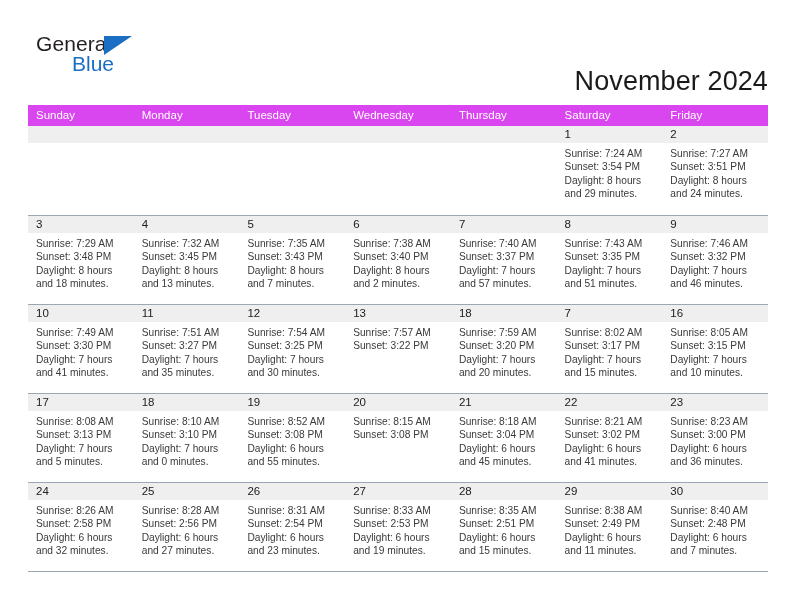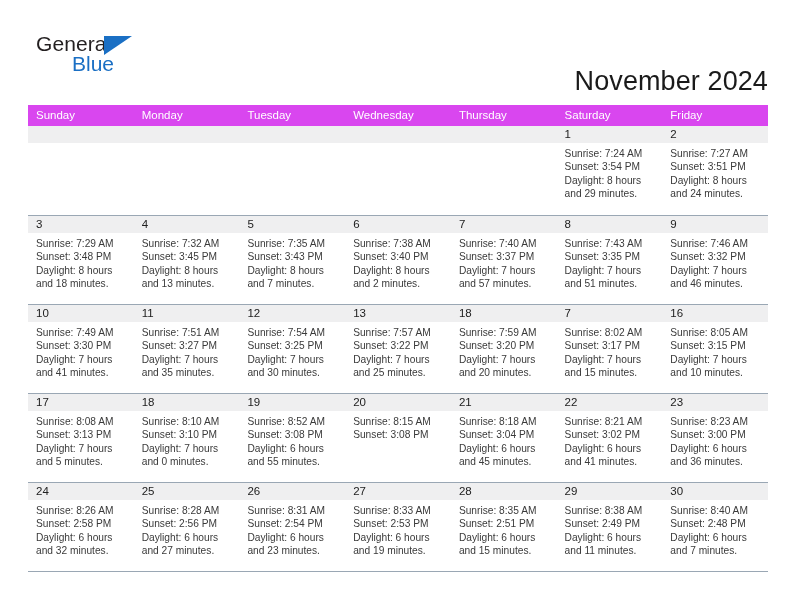--- a/index.html
+++ b/index.html
@@ -301,21 +301,20 @@
               <div>Sunrise: 7:54 AM</div>
               <div>Sunset: 3:25 PM</div>
               <div class="dl">Daylight: 7 hours and 30 minutes.</div>
             </div>
           </div>
           <div class="daycell">
             <div class="dnum">13</div>
             <div class="info">
               <div>Sunrise: 7:57 AM</div>
               <div>Sunset: 3:22 PM</div>
-              <div class="dl">Daylight: 7 hours and 25 minutes.</div>
             </div>
           </div>
           <div class="daycell">
             <div class="dnum">18</div>
             <div class="info">
               <div>Sunrise: 7:59 AM</div>
               <div>Sunset: 3:20 PM</div>
               <div class="dl">Daylight: 7 hours and 20 minutes.</div>
             </div>
           </div>

